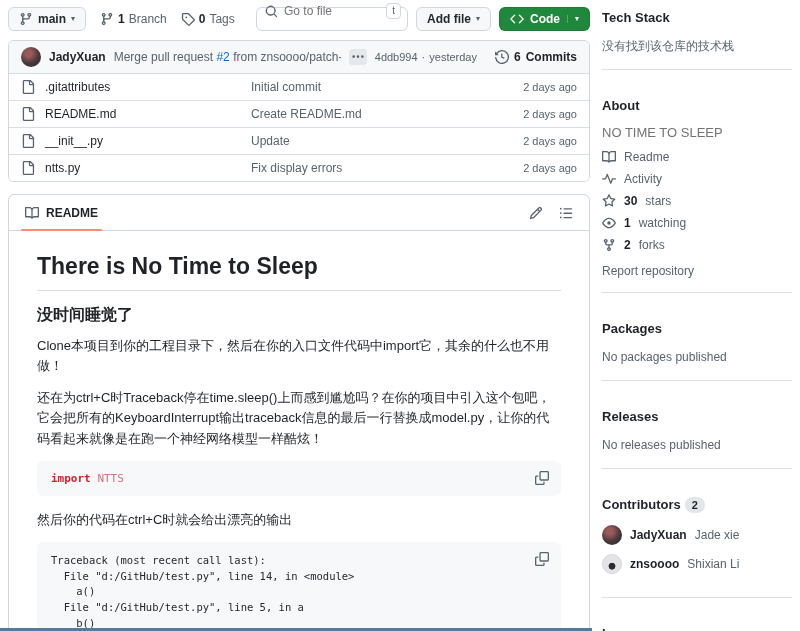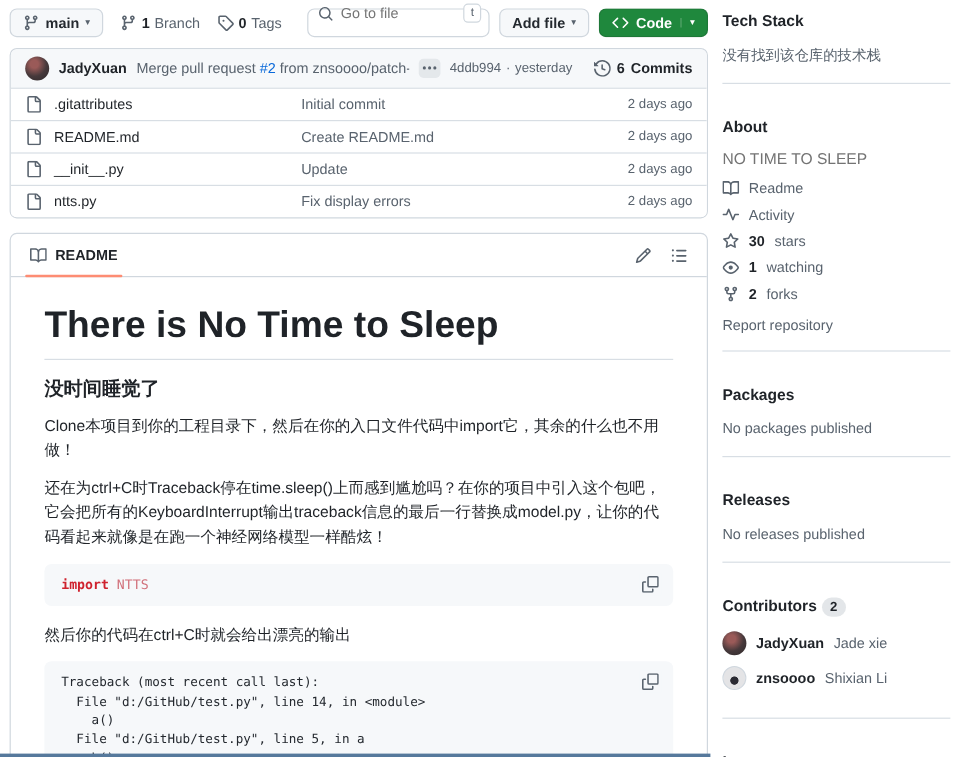--- a/index.html
+++ b/index.html
@@ -87,21 +87,21 @@
   .readme-tab .t-ico { color:#59636e; }
   .readme-tab::after {
     content:""; position:absolute; left:-4px; right:-4px; bottom:-1px; height:2px;
     background:#fd8c73; border-radius:2px;
   }
   .readme-head-icons { margin-left:auto; display:flex; align-items:center; gap:16px; color:#59636e; }
   .readme-head-icons svg { cursor:pointer; }
 
   .readme-body { padding:14px 28px 26px; }
   .md-h1 {
-    font-size:31px; font-weight:600; color:#1f2328;
+    font-size:23px; font-weight:600; color:#1f2328;
     padding:8px 0 10px; border-bottom:1px solid #d8dee4; margin-bottom:14px;
   }
   .md-h2 { font-size:16px; font-weight:700; margin:14px 0 10px; }
   .md-p { font-size:13px; line-height:1.55; margin-bottom:12px; color:#1f2328; }
   .code-block {
     position:relative; background:#f6f8fa; border-radius:6px;
     padding:11px 14px; margin-bottom:14px;
     font-family:"DejaVu Sans Mono","Liberation Mono",monospace;
   }
   .code-block .copy-btn {

